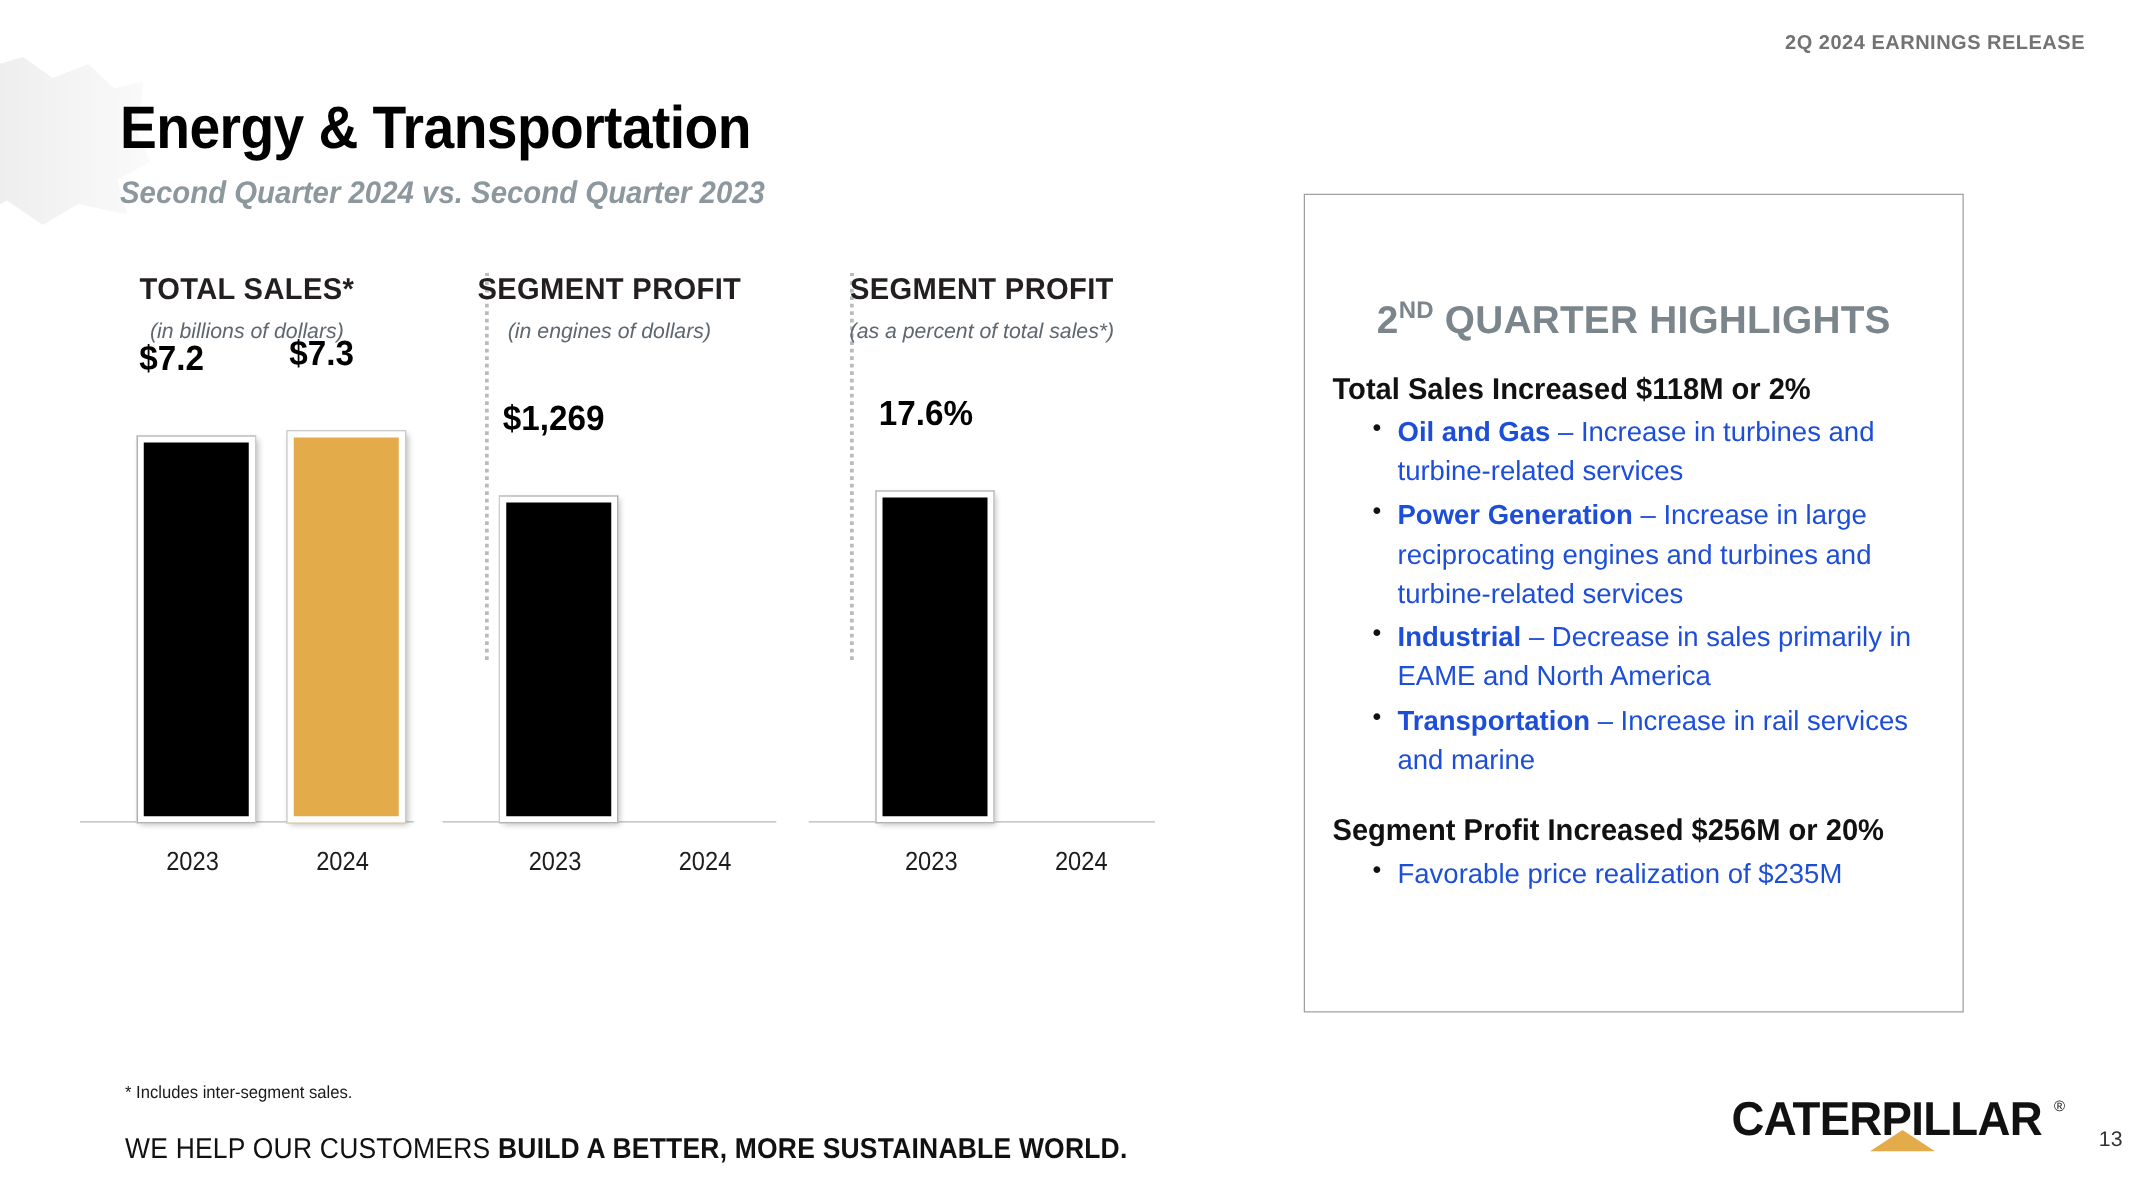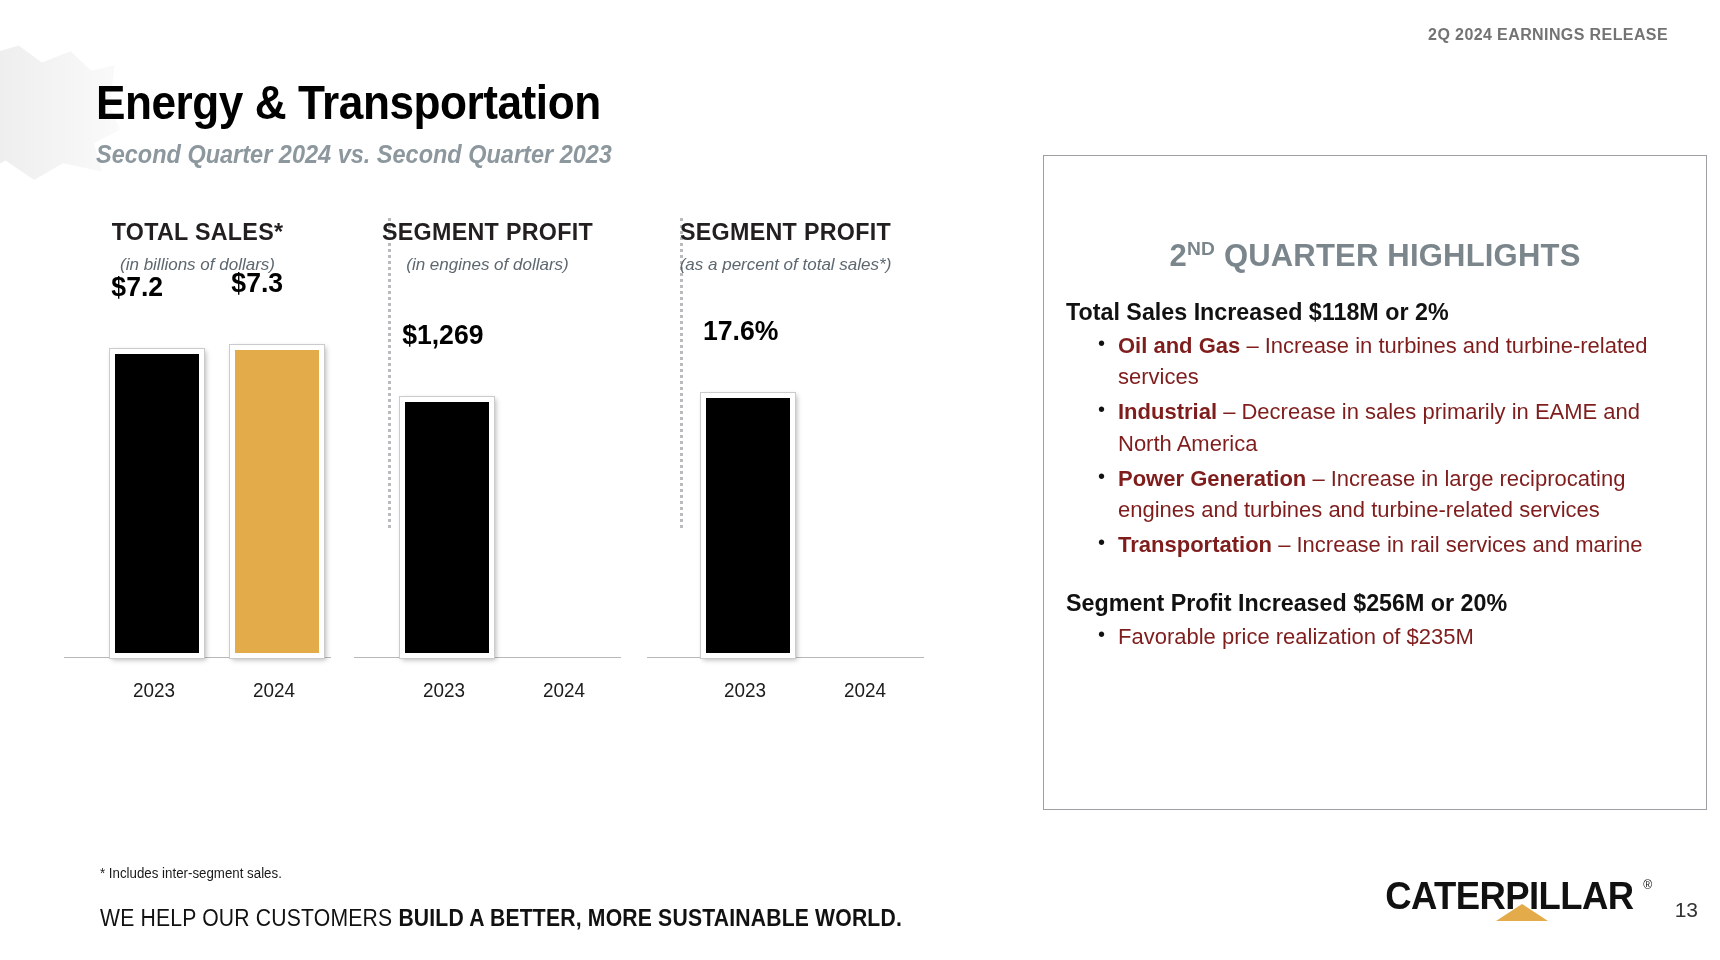--- a/index.html
+++ b/index.html
@@ -192,21 +192,21 @@
     transform-origin: left center;
     white-space: nowrap;
   }
   #tagline .strong { font-weight: bold; }
 
   
   #highlights {
     position: absolute;
     left: 1043px;
     top: 155px;
-    width: 664px;
+    width: 528px;
     height: 655px;
     border: 1px solid #9d9fa2;
     background: #ffffff;
     box-sizing: border-box;
   }
   #highlights-title {
     text-align: center;
     font-size: 31px;
     font-weight: bold;
     color: #7b868c;
@@ -230,21 +230,21 @@
   .hl-head.second { margin-top: 28px; }
   ul.hl-list {
     list-style: none;
     margin: 4px 0 0 0;
     padding: 0 30px 0 52px;
   }
   ul.hl-list li {
     position: relative;
     font-size: 22px;
     line-height: 1.42;
-    color: #7f1d1d;
+    color: #1d4ed8;
     margin-top: 4px;
     padding-left: 22px;
   }
   ul.hl-list li::before {
     content: "\2022";
     position: absolute;
     left: 2px;
     top: -1px;
     font-size: 20px;
     color: #111111;
@@ -281,21 +281,21 @@
     font-size: 12px;
     margin-left: 4px;
     align-self: flex-start;
     margin-top: 4px;
     color: #111111;
   }
   #page-number {
     position: absolute;
     right: 22px;
     bottom: 38px;
-    font-size: 21px;
+    font-size: 17px;
     color: #333333;
   }
 </style>
 </head>
 <body>
 
 <div id="watermark"></div>
 
 <div id="eyebrow">2Q 2024 EARNINGS RELEASE</div>
 
@@ -351,22 +351,22 @@
   </div>
 
 <div id="highlights">
   <div id="highlights-title">
     <span>2</span><sup>ND</sup><span> QUARTER HIGHLIGHTS</span>
   </div>
   <div id="highlights-body">
       <div class="hl-head">Total Sales Increased $118M or 2%</div>
       <ul class="hl-list">
         <li><b>Oil and Gas</b><span> – Increase in turbines and turbine-related services</span></li>
+        <li><b>Power Generation</b><span> – Increase in large reciprocating engines and turbines and turbine-related services</span></li>
         <li><b>Industrial</b><span> – Decrease in sales primarily in EAME and North America</span></li>
-        <li><b>Power Generation</b><span> – Increase in large reciprocating engines and turbines and turbine-related services</span></li>
         <li><b>Transportation</b><span> – Increase in rail services and marine</span></li>
       </ul>
       <div class="hl-head second">Segment Profit Increased $256M or 20%</div>
       <ul class="hl-list">
         <li><span>Favorable price realization of $235M</span></li>
       </ul>
     </div>
 </div>
 
 <div id="footnote">* Includes inter-segment sales.</div>

